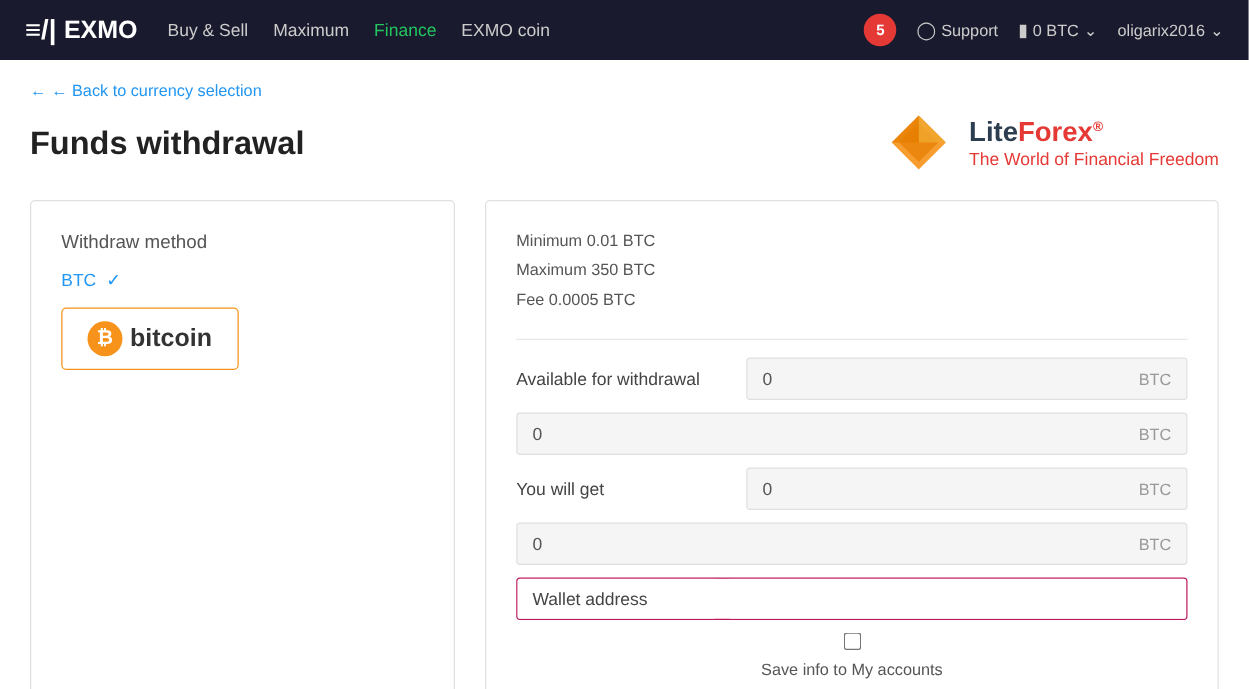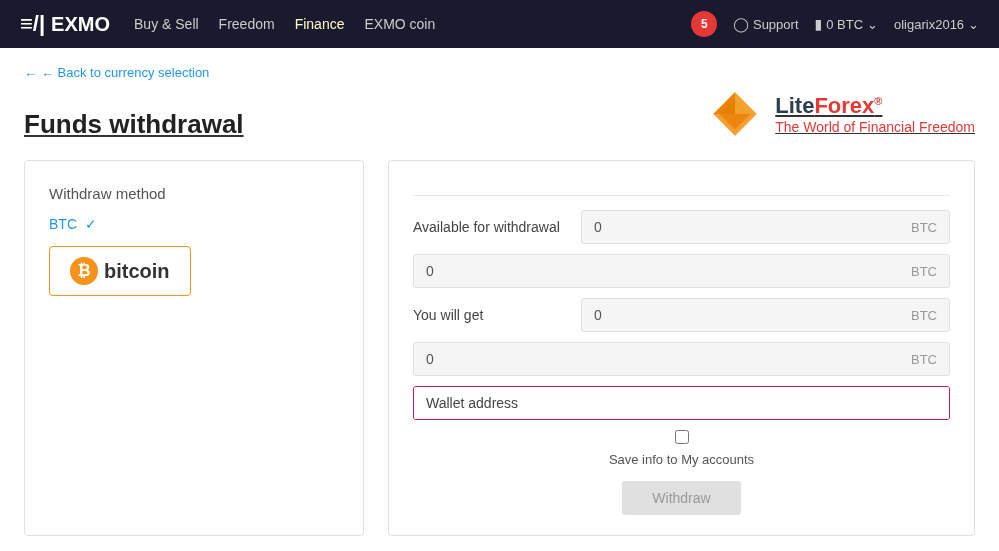--- a/index.html
+++ b/index.html
@@ -32,21 +32,21 @@
       gap: 20px;
       flex: 1;
     }
     .nav-item {
       color: #ccc;
       font-size: 14px;
       cursor: pointer;
       text-decoration: none;
     }
     .nav-item.active {
-      color: #fef9c3;
+      color: #22c55e;
       text-align: center;
     }
     .header-right {
       display: flex;
       align-items: center;
       gap: 16px;
     }
     .notif-badge {
       background: #e53935;
       color: #fff;
@@ -82,23 +82,22 @@
       cursor: pointer;
       display: inline-flex;
       align-items: center;
       gap: 4px;
       margin-bottom: 8px;
       text-decoration: none;
     }
     .page-header {
       display: flex;
       justify-content: space-between;
-      align-items: flex-end;
+      align-items: center;
       margin-bottom: 20px;
-      text-decoration: underline;
     }
     .page-title {
       font-size: 26px;
       font-weight: bold;
       color: #222;
     }
     .liteforex-logo {
       display: flex;
       flex-direction: column;
       align-items: center;
@@ -196,21 +195,21 @@
     .info-block {
       font-size: 13px;
       color: #555;
       line-height: 1.8;
       margin-bottom: 20px;
     }
     .form-row {
       display: flex;
       align-items: center;
       margin-bottom: 10px;
-      gap: 8px;
+      gap: 24px;
     }
     .form-row-label {
       width: 160px;
       font-size: 14px;
       color: #444;
       flex-shrink: 0;
     }
     .form-row-input {
       flex: 1;
       display: flex;
@@ -292,21 +291,21 @@
 </head>
 <body>
 
 <header class="header">
   <div class="header-logo">
     <span class="logo-icon">≡/|</span>
     <span>EXMO</span>
   </div>
   <nav class="header-nav">
     <a class="nav-item">Buy &amp; Sell</a>
-    <a class="nav-item">Freedom</a>
+    <a class="nav-item">Maximum</a>
     <a class="nav-item active">Finance</a>
     <a class="nav-item">EXMO coin</a>
   </nav>
   <div class="header-right">
     <div class="notif-badge">5</div>
     <div class="header-btn">
       <span class="icon">◯</span>
       <span>Support</span>
     </div>
     <div class="header-btn">
@@ -359,20 +358,25 @@
         <span class="check-icon">✓</span>
       </div>
       <button class="bitcoin-btn">
         <div class="btc-circle">₿</div>
         <span>bitcoin</span>
       </button>
     </div>
 
     <div class="right-panel">
 
+      <div class="info-block">
+        <div>Minimum 0.01 BTC</div>
+        <div>Maximum 350 BTC</div>
+        <div>Fee 0.0005 BTC</div>
+      </div>
 
       <hr class="divider">
 
       <div class="form-row">
         <div class="form-row-label">Available for withdrawal</div>
         <div class="form-row-input">
           <span class="form-row-value">0</span>
           <span class="form-row-unit">BTC</span>
         </div>
       </div>

